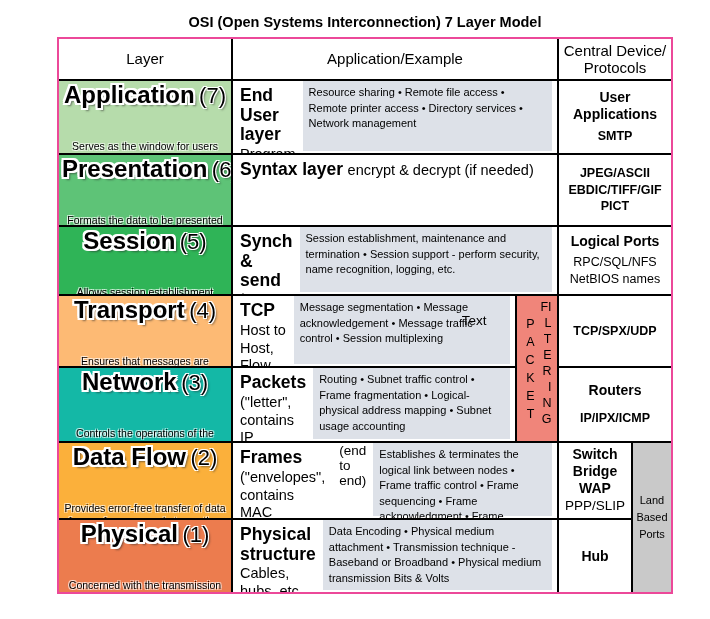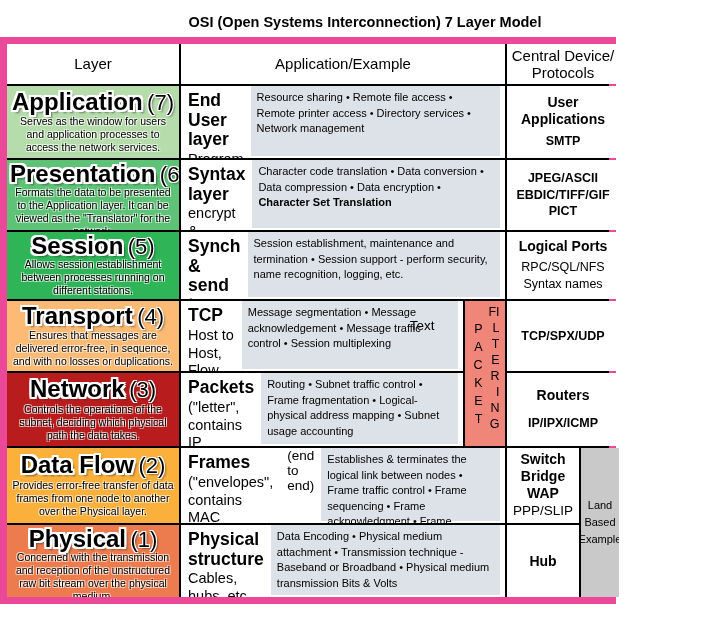--- a/index.html
+++ b/index.html
@@ -10,38 +10,39 @@
     color: #000;
     overflow: hidden;
   }
   .page { position: relative; width: 710px; height: 619px; }
   .title {
     width: 616px; margin: 14px 0 7px 57px;
     text-align: center;
     font-size: 14.5px; font-weight: bold;
   }
   .grid {
+    margin-left: 57px;
     display: grid;
     grid-template-columns: 172px 282px 40px 72px 38px;
     grid-template-rows: 40px 72px 70px 67px 70px 73px 75px 72px;
     gap: 2px;
     background: #000;
-    border: 7px solid #ec4899;
+    border: 2px solid #ec4899;
     width: 616px;
   }
   .cell { background: #fff; overflow: hidden; }
   .head-cell {
     display: flex; align-items: center; justify-content: center;
     text-align: center; font-size: 15px; line-height: 1.15;
     white-space: pre-line;
   }
   
   .layer-cell {
     display: flex; flex-direction: column; justify-content: space-evenly;
-    text-align: center; padding: 2px 3px;
+    text-align: center; padding: 2px 3px; gap: 33px;
   }
   .layer-head { line-height: 1; white-space: nowrap; }
   .layer-name {
     font-size: 24px; font-weight: bold; letter-spacing: 0px;
     text-shadow: -2px -2px 0 #fff, 0 -2px 0 #fff, 2px -2px 0 #fff,
                  -2px 0 0 #fff, 2px 0 0 #fff,
                  -2px 2px 0 #fff, 0 2px 0 #fff, 2px 2px 0 #fff,
                  3px 3px 2px rgba(40,40,40,.55);
   }
   .layer-num {
@@ -51,21 +52,21 @@
   }
   .layer-desc {
     font-size: 10.5px; line-height: 1.25;
     text-shadow: -1px -1px 0 rgba(255,255,255,.65), 1px -1px 0 rgba(255,255,255,.65),
                  -1px 1px 0 rgba(255,255,255,.65), 1px 1px 0 rgba(255,255,255,.65);
   }
   .bg-app  { background: #b6dcab; }
   .bg-pres { background: #5ec377; }
   .bg-sess { background: #2fb457; }
   .bg-tran { background: #fdba74; }
-  .bg-netw { background: #b91c1c; }
+  .bg-netw { background: #14b8a6; }
   .bg-dlnk { background: #fbb03b; }
   .bg-phys { background: #ec7c4e; }
   
   .mid-cell { display: flex; flex-direction: row; }
   .mid-head { flex: 1; padding: 5px 7px 2px; line-height: 1.12; }
   .mh-bold { font-size: 17.5px; font-weight: bold; }
   .mh-rest { font-size: 14.5px; }
   .mh-line2 {
     display: flex; justify-content: space-between;
     font-size: 13.5px; padding: 1px 7px 2px; line-height: 1.1;
@@ -137,40 +138,39 @@
       <div class="c-bold">User Applications</div>
       <div class="c-sub">SMTP</div>
     </div>
 
     <div class="cell layer-cell bg-pres" style="grid-area:3/1/4/2">
       <div class="layer-head"><span class="layer-name">Presentation</span> <span class="layer-num">(6)</span></div>
       <div class="layer-desc">Formats the data to be presented to the Application layer. It can be viewed as the "Translator" for the network.</div>
     </div>
     <div class="cell mid-cell" style="grid-area:3/2/4/4">
       <div class="mid-head"><span class="mh-bold">Syntax layer</span> <span class="mh-rest">encrypt &amp; decrypt (if needed)</span></div>
-      <div class="mid-detail"><span>Character code translation • Data conversion • Data compression • Data encryption • </span><span class="detail-bold">Character Set Translation</span></div>
     </div>
     <div class="cell central-cell" style="grid-area:3/4/4/6">
       <div class="c-sub">JPEG/ASCII
 EBDIC/TIFF/GIF
 PICT</div>
     </div>
 
     <div class="cell layer-cell bg-sess" style="grid-area:4/1/5/2">
       <div class="layer-head"><span class="layer-name">Session</span> <span class="layer-num">(5)</span></div>
       <div class="layer-desc">Allows session establishment between processes running on different stations.</div>
     </div>
     <div class="cell mid-cell" style="grid-area:4/2/5/4">
       <div class="mid-head"><span class="mh-bold">Synch &amp; send to ports</span> <span class="mh-rest">(logical ports)</span></div>
       <div class="mid-detail">Session establishment, maintenance and termination • Session support - perform security, name recognition, logging, etc.</div>
     </div>
     <div class="cell central-cell" style="grid-area:4/4/5/6">
       <div class="c-bold">Logical Ports</div>
       <div class="c-sub regular">RPC/SQL/NFS
-Syntax names</div>
+NetBIOS names</div>
     </div>
 
     <div class="cell layer-cell bg-tran" style="grid-area:5/1/6/2">
       <div class="layer-head"><span class="layer-name">Transport</span> <span class="layer-num">(4)</span></div>
       <div class="layer-desc">Ensures that messages are delivered error-free, in sequence, and with no losses or duplications.</div>
     </div>
     <div class="cell mid-cell" style="grid-area:5/2/6/3">
       <div class="mid-head"><span class="mh-bold">TCP</span> <span class="mh-rest">Host to Host, Flow Control</span></div>
       <div class="mid-detail"><span>Message segmentation • Message acknowledgement • Message traffic control • Session multiplexing</span><span class="text-artifact">Text</span></div>
     </div>
@@ -207,21 +207,21 @@
       <div class="mid-detail">Establishes &amp; terminates the logical link between nodes • Frame traffic control • Frame sequencing • Frame acknowledgment • Frame delimiting • Frame error checking • Media access control</div>
     </div>
     <div class="cell central-cell" style="grid-area:7/4/8/5">
       <div class="c-bold">Switch
 Bridge
 WAP</div>
       <div class="c-sub plain">PPP/SLIP</div>
     </div>
     <div class="cell land-cell" style="grid-area:7/5/9/6">Land
 Based
-Example</div>
+Ports</div>
 
     <div class="cell layer-cell bg-phys" style="grid-area:8/1/9/2">
       <div class="layer-head"><span class="layer-name">Physical</span> <span class="layer-num">(1)</span></div>
       <div class="layer-desc">Concerned with the transmission and reception of the unstructured raw bit stream over the physical medium.</div>
     </div>
     <div class="cell mid-cell" style="grid-area:8/2/9/4">
       <div class="mid-head"><span class="mh-bold">Physical structure</span> <span class="mh-rest">Cables, hubs, etc.</span></div>
       <div class="mid-detail">Data Encoding • Physical medium attachment • Transmission technique - Baseband or Broadband • Physical medium transmission Bits &amp; Volts</div>
     </div>
     <div class="cell central-cell" style="grid-area:8/4/9/5">

